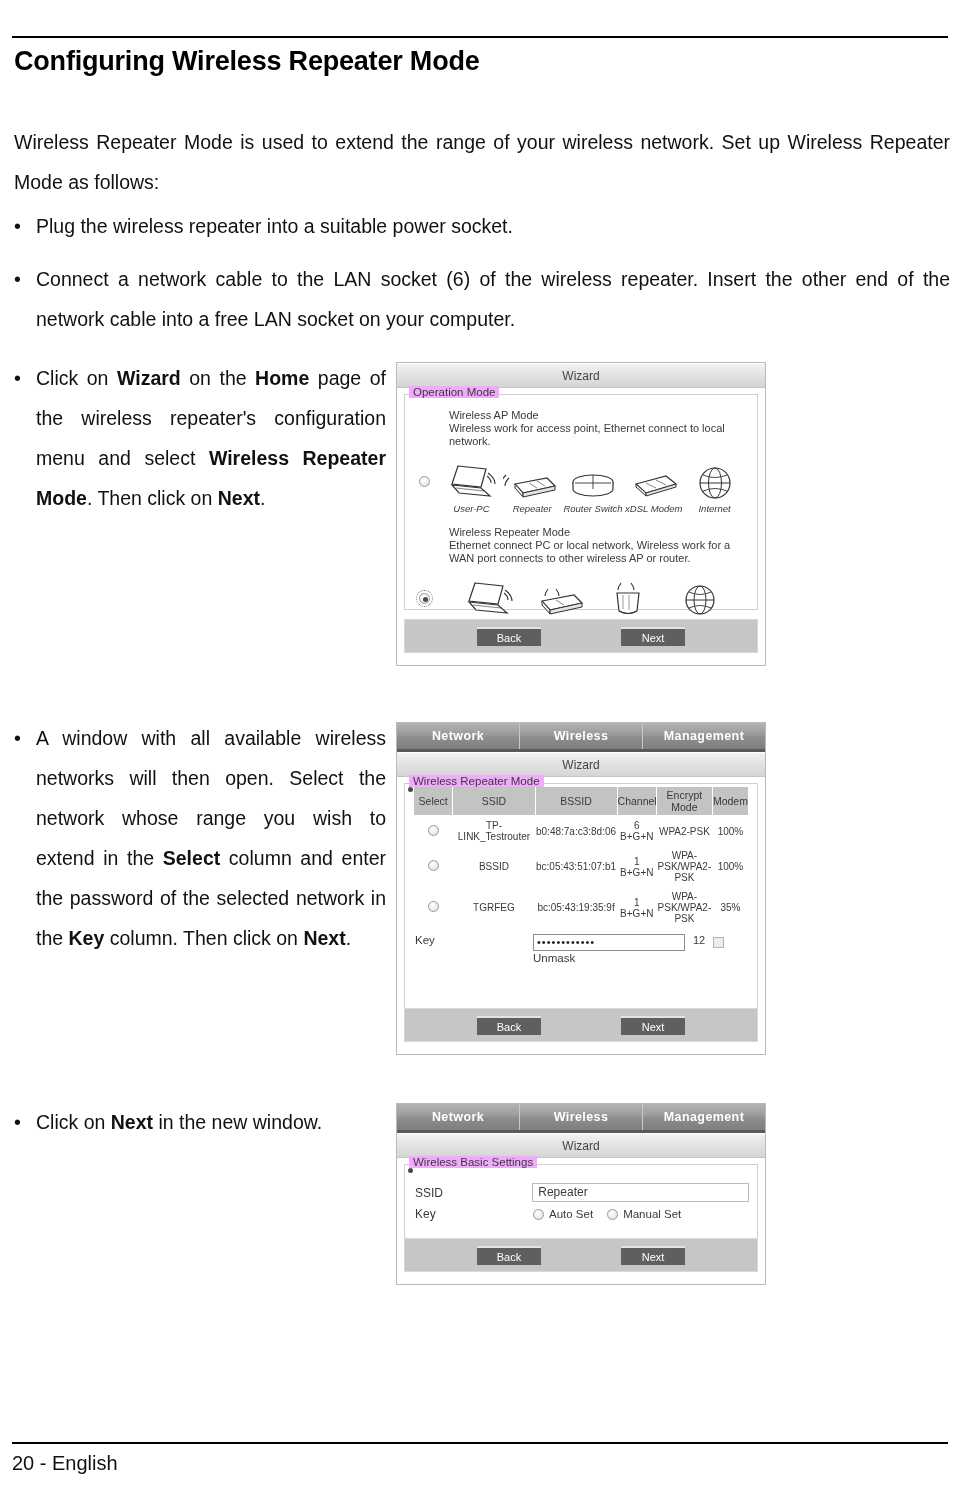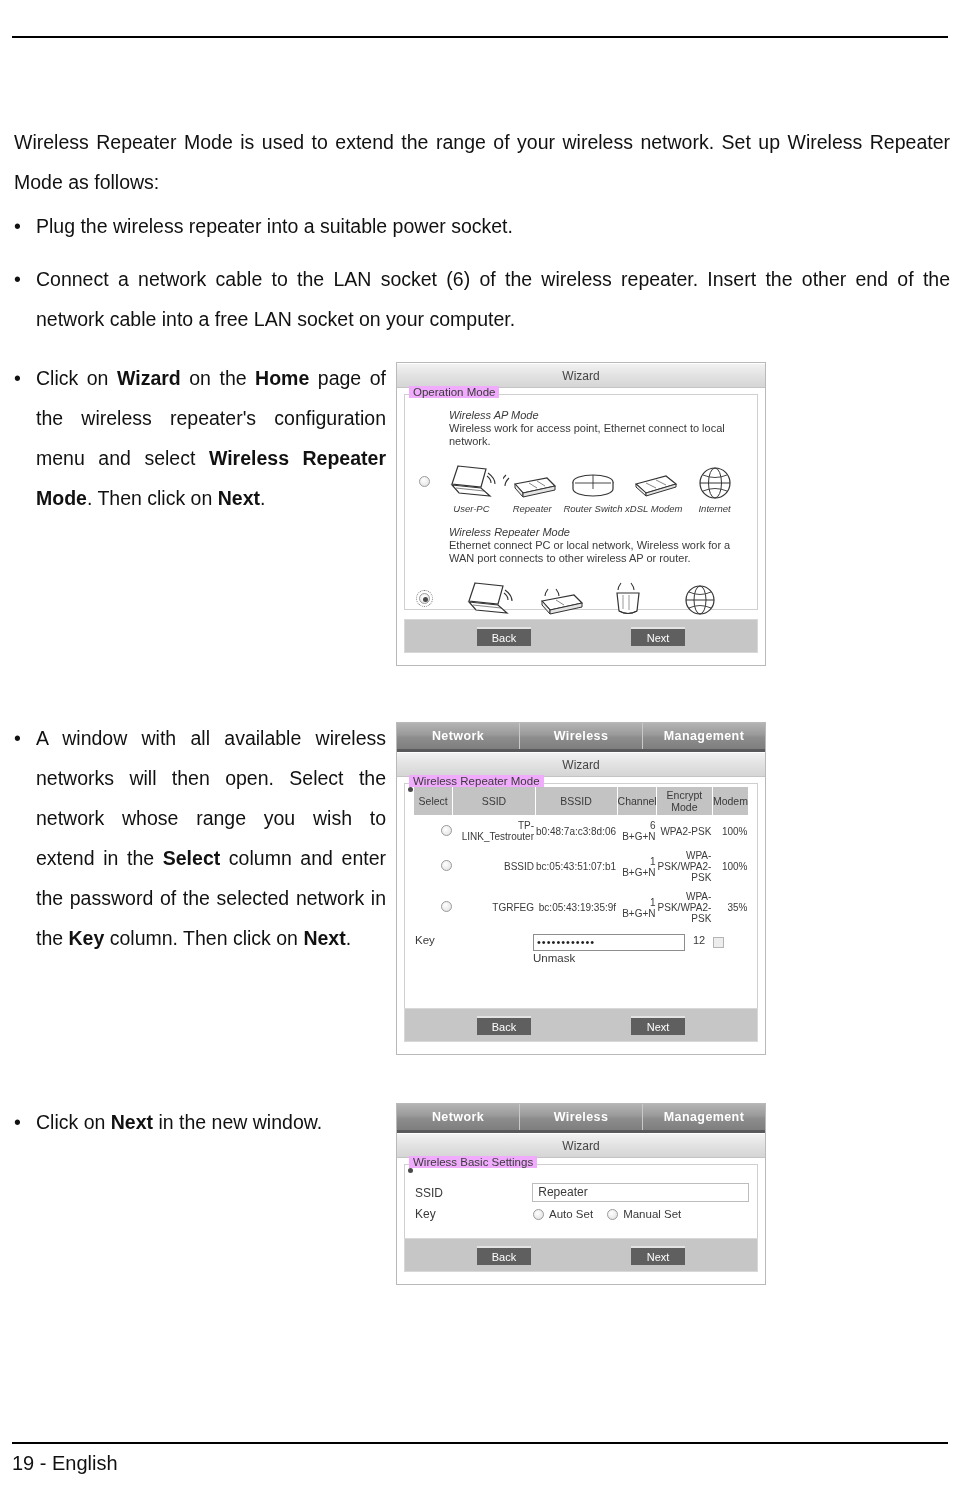--- a/index.html
+++ b/index.html
@@ -162,21 +162,21 @@
   }
   .legend {
     position: absolute;
     top: -9px; left: 4px;
     background: #f0abfc;
     padding: 0 4px;
     font-size: 11.5px;
     color: #3a3a3a;
   }
 
-  .mode-title { font-size: 11px; color: #3a3a3a; margin: 12px 0 1px 36px; font-style: italic; }
+  .mode-title { font-size: 11px; color: #3a3a3a; margin: 12px 0 1px 36px; }
   .mode-desc  { font-size: 11px; color: #3a3a3a; margin: 0 0 2px 36px; line-height: 13px; }
 
   .mode-row { position: relative; height: 64px; margin-top: 2px; }
   .radio {
     position: absolute;
     left: 6px; top: 26px;
     width: 11px; height: 11px;
     border-radius: 50%;
     border: 1px solid #9a9a9a;
     background: radial-gradient(circle at 40% 35%, #ffffff 0%, #e8e8e8 70%, #cfcfcf 100%);
@@ -207,21 +207,21 @@
   .btn-bar {
     position: absolute;
     left: 7px; right: 7px;
     height: 34px;
     background: #c6c6c6;
     border: 1px solid #d8d8d8;
   }
   .btn {
     position: absolute;
     top: 7px;
-    width: 54px; height: 19px;
+    width: 64px; height: 19px;
     background: #5f5f5f;
     color: #ffffff;
     font-size: 11px;
     display: flex;
     align-items: center;
     justify-content: center;
     border-top: 2px solid #e3e3e3;
   }
   .btn.back { left: 72px; }
   .btn.next { right: 72px; }
@@ -232,21 +232,21 @@
     background: #c3c3c3;
     font-size: 10.5px;
     font-weight: normal;
     color: #3a3a3a;
     padding: 2px 0;
     border: 1px solid #ffffff;
   }
   .tbl td {
     font-size: 10px;
     color: #3a3a3a;
-    text-align: right;
+    text-align: center;
     padding: 4px 1px;
     vertical-align: middle;
   }
   .refresh-btn {
     display: inline-block;
     background: #5f5f5f;
     color: #fff;
     font-size: 10.5px;
     padding: 2px 10px;
     border-top: 2px solid #e3e3e3;
@@ -313,20 +313,21 @@
     top: auto; left: auto;
   }
 </style>
 </head>
 <body>
 
 <div class="page">
 
   <div class="doc-header-rule"></div>
 
+  <div class="doc-title">Configuring Wireless Repeater Mode</div>
 
   <div class="intro">
     <p>Wireless Repeater Mode is used to extend the range of your wireless network. Set up Wireless Repeater Mode as follows:</p>
   </div>
 
   <div class="bullet-wide" style="top:206px;">
     <span class="dot">•</span>
     <span class="btext">Plug the wireless repeater into a suitable power socket.</span>
   </div>
 
@@ -620,15 +621,15 @@
       </div>
 
       <div class="btn-bar" style="top:134px;">
         <div class="btn back">Back</div>
         <div class="btn next">Next</div>
       </div>
     </div>
   </div>
 
   <div class="footer-rule"></div>
-  <div class="doc-footer">19 - English</div>
+  <div class="doc-footer">20 - English</div>
 
 </div>
 
 </body></html>

